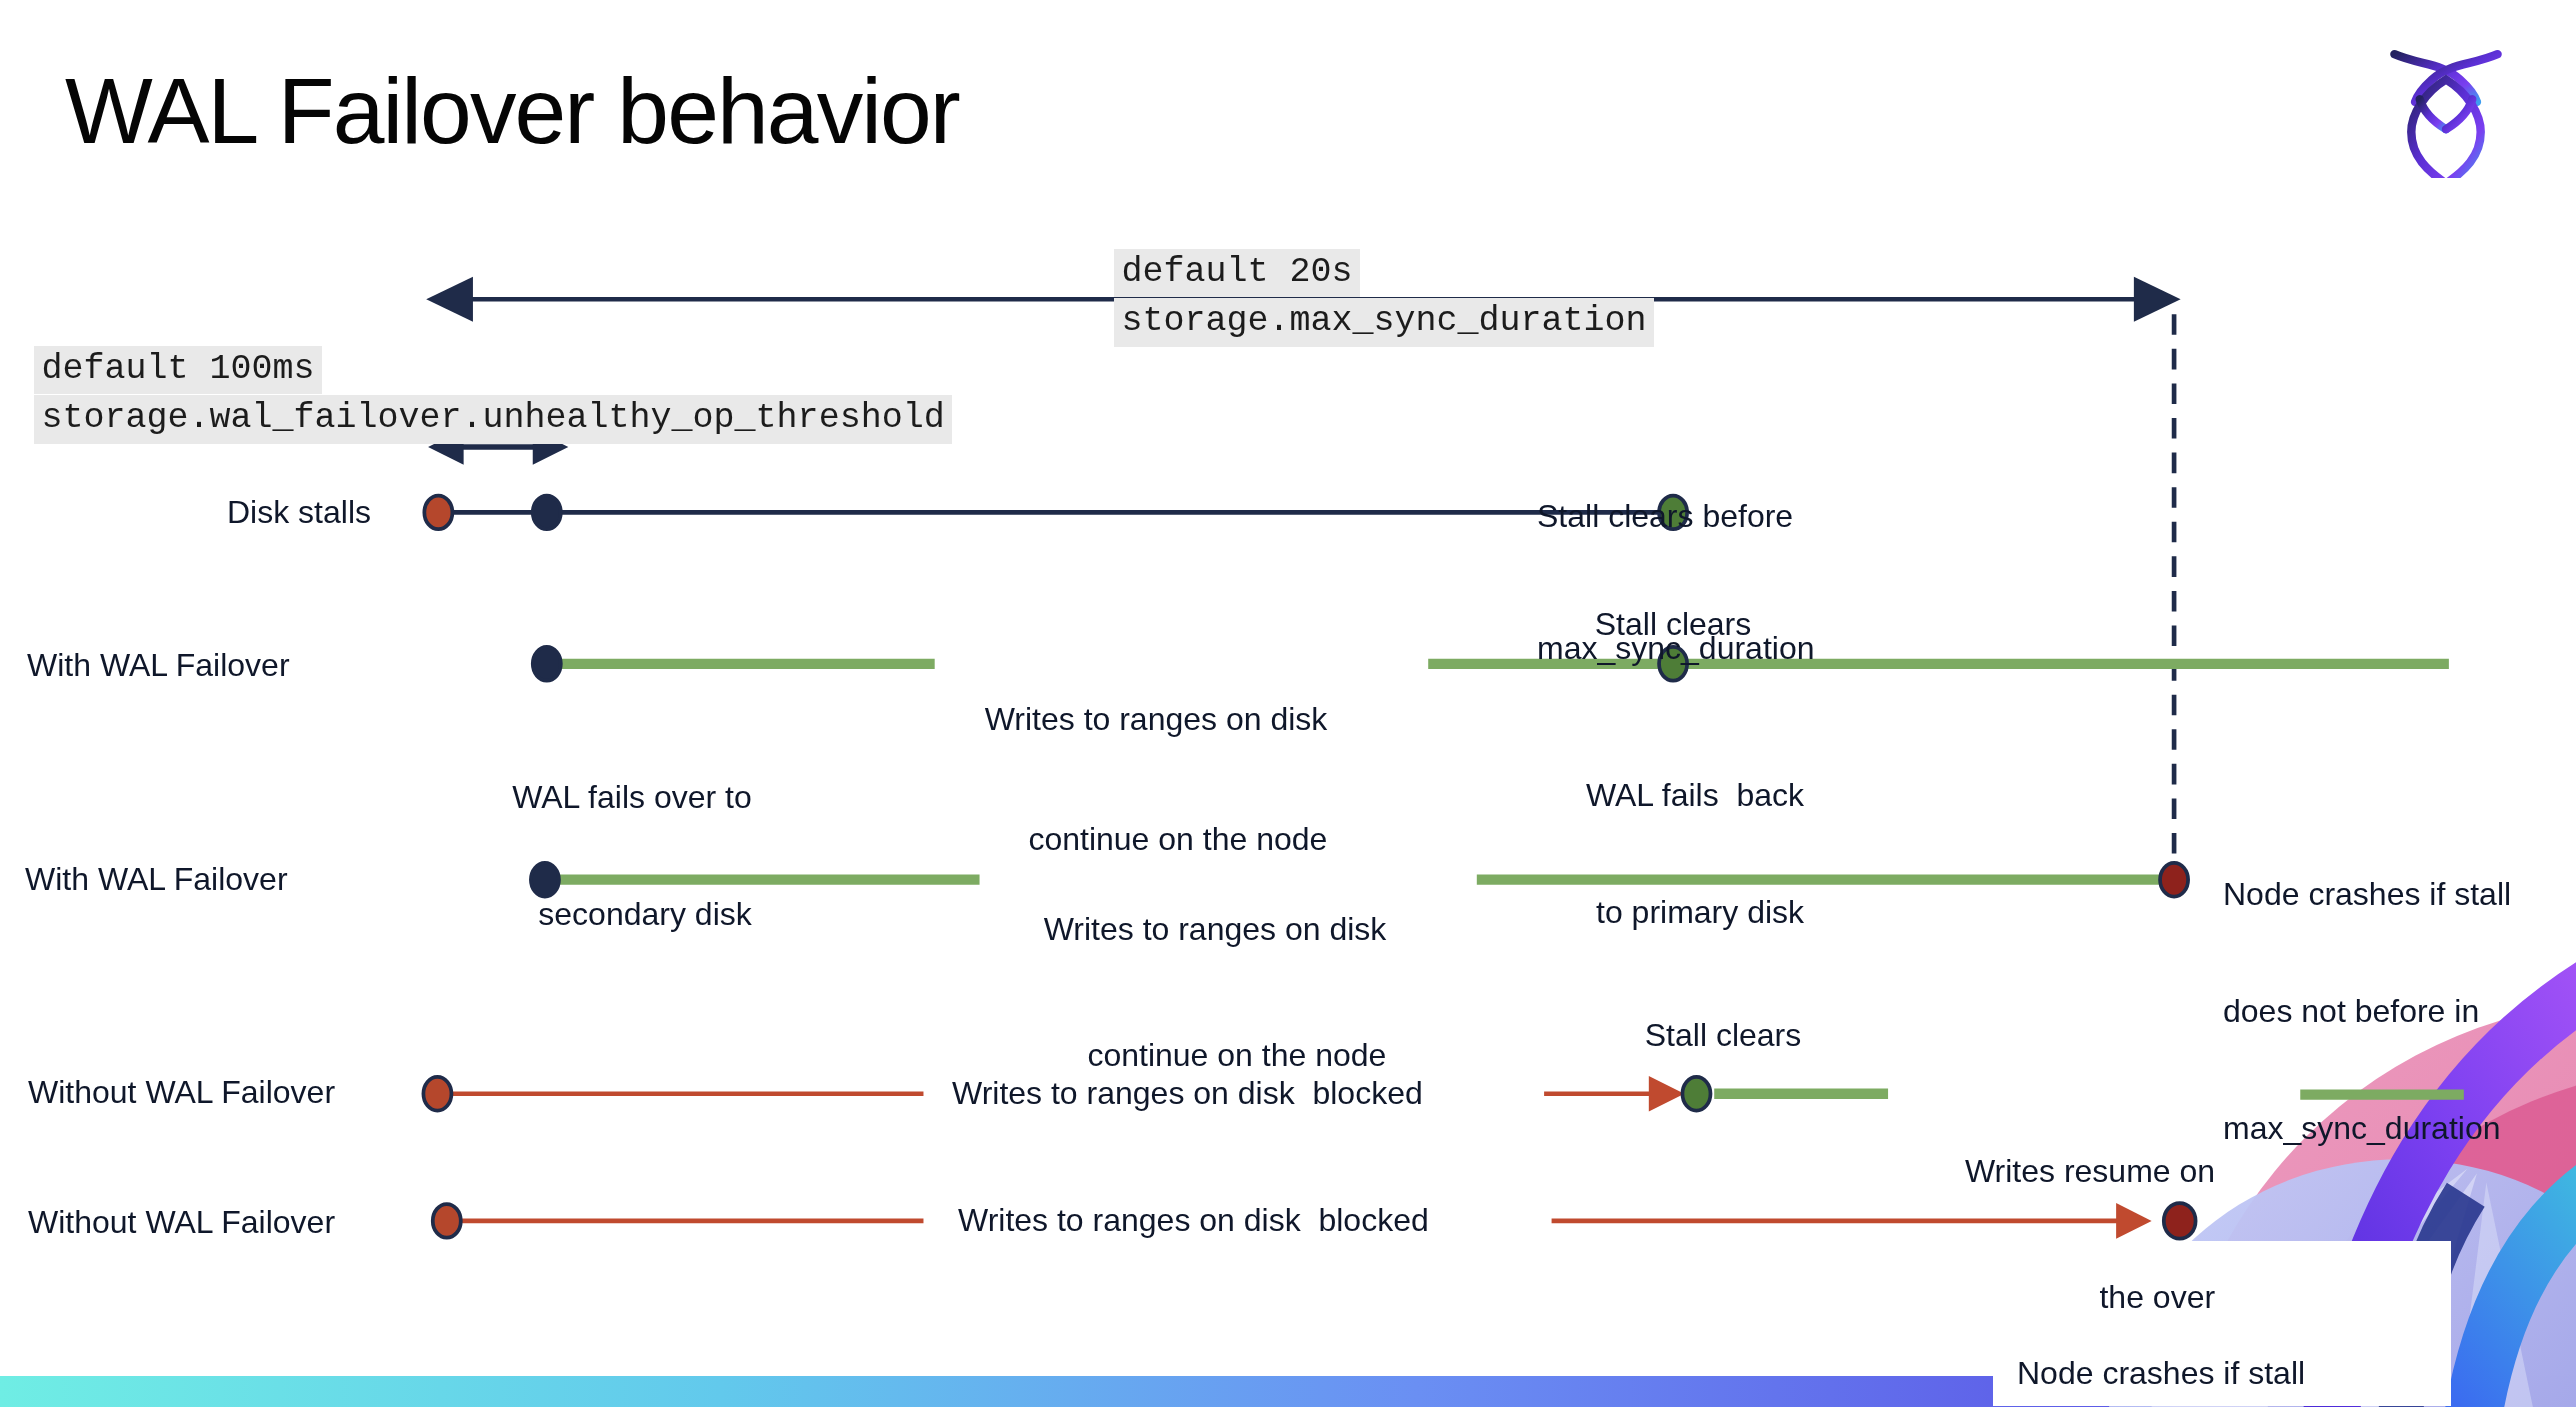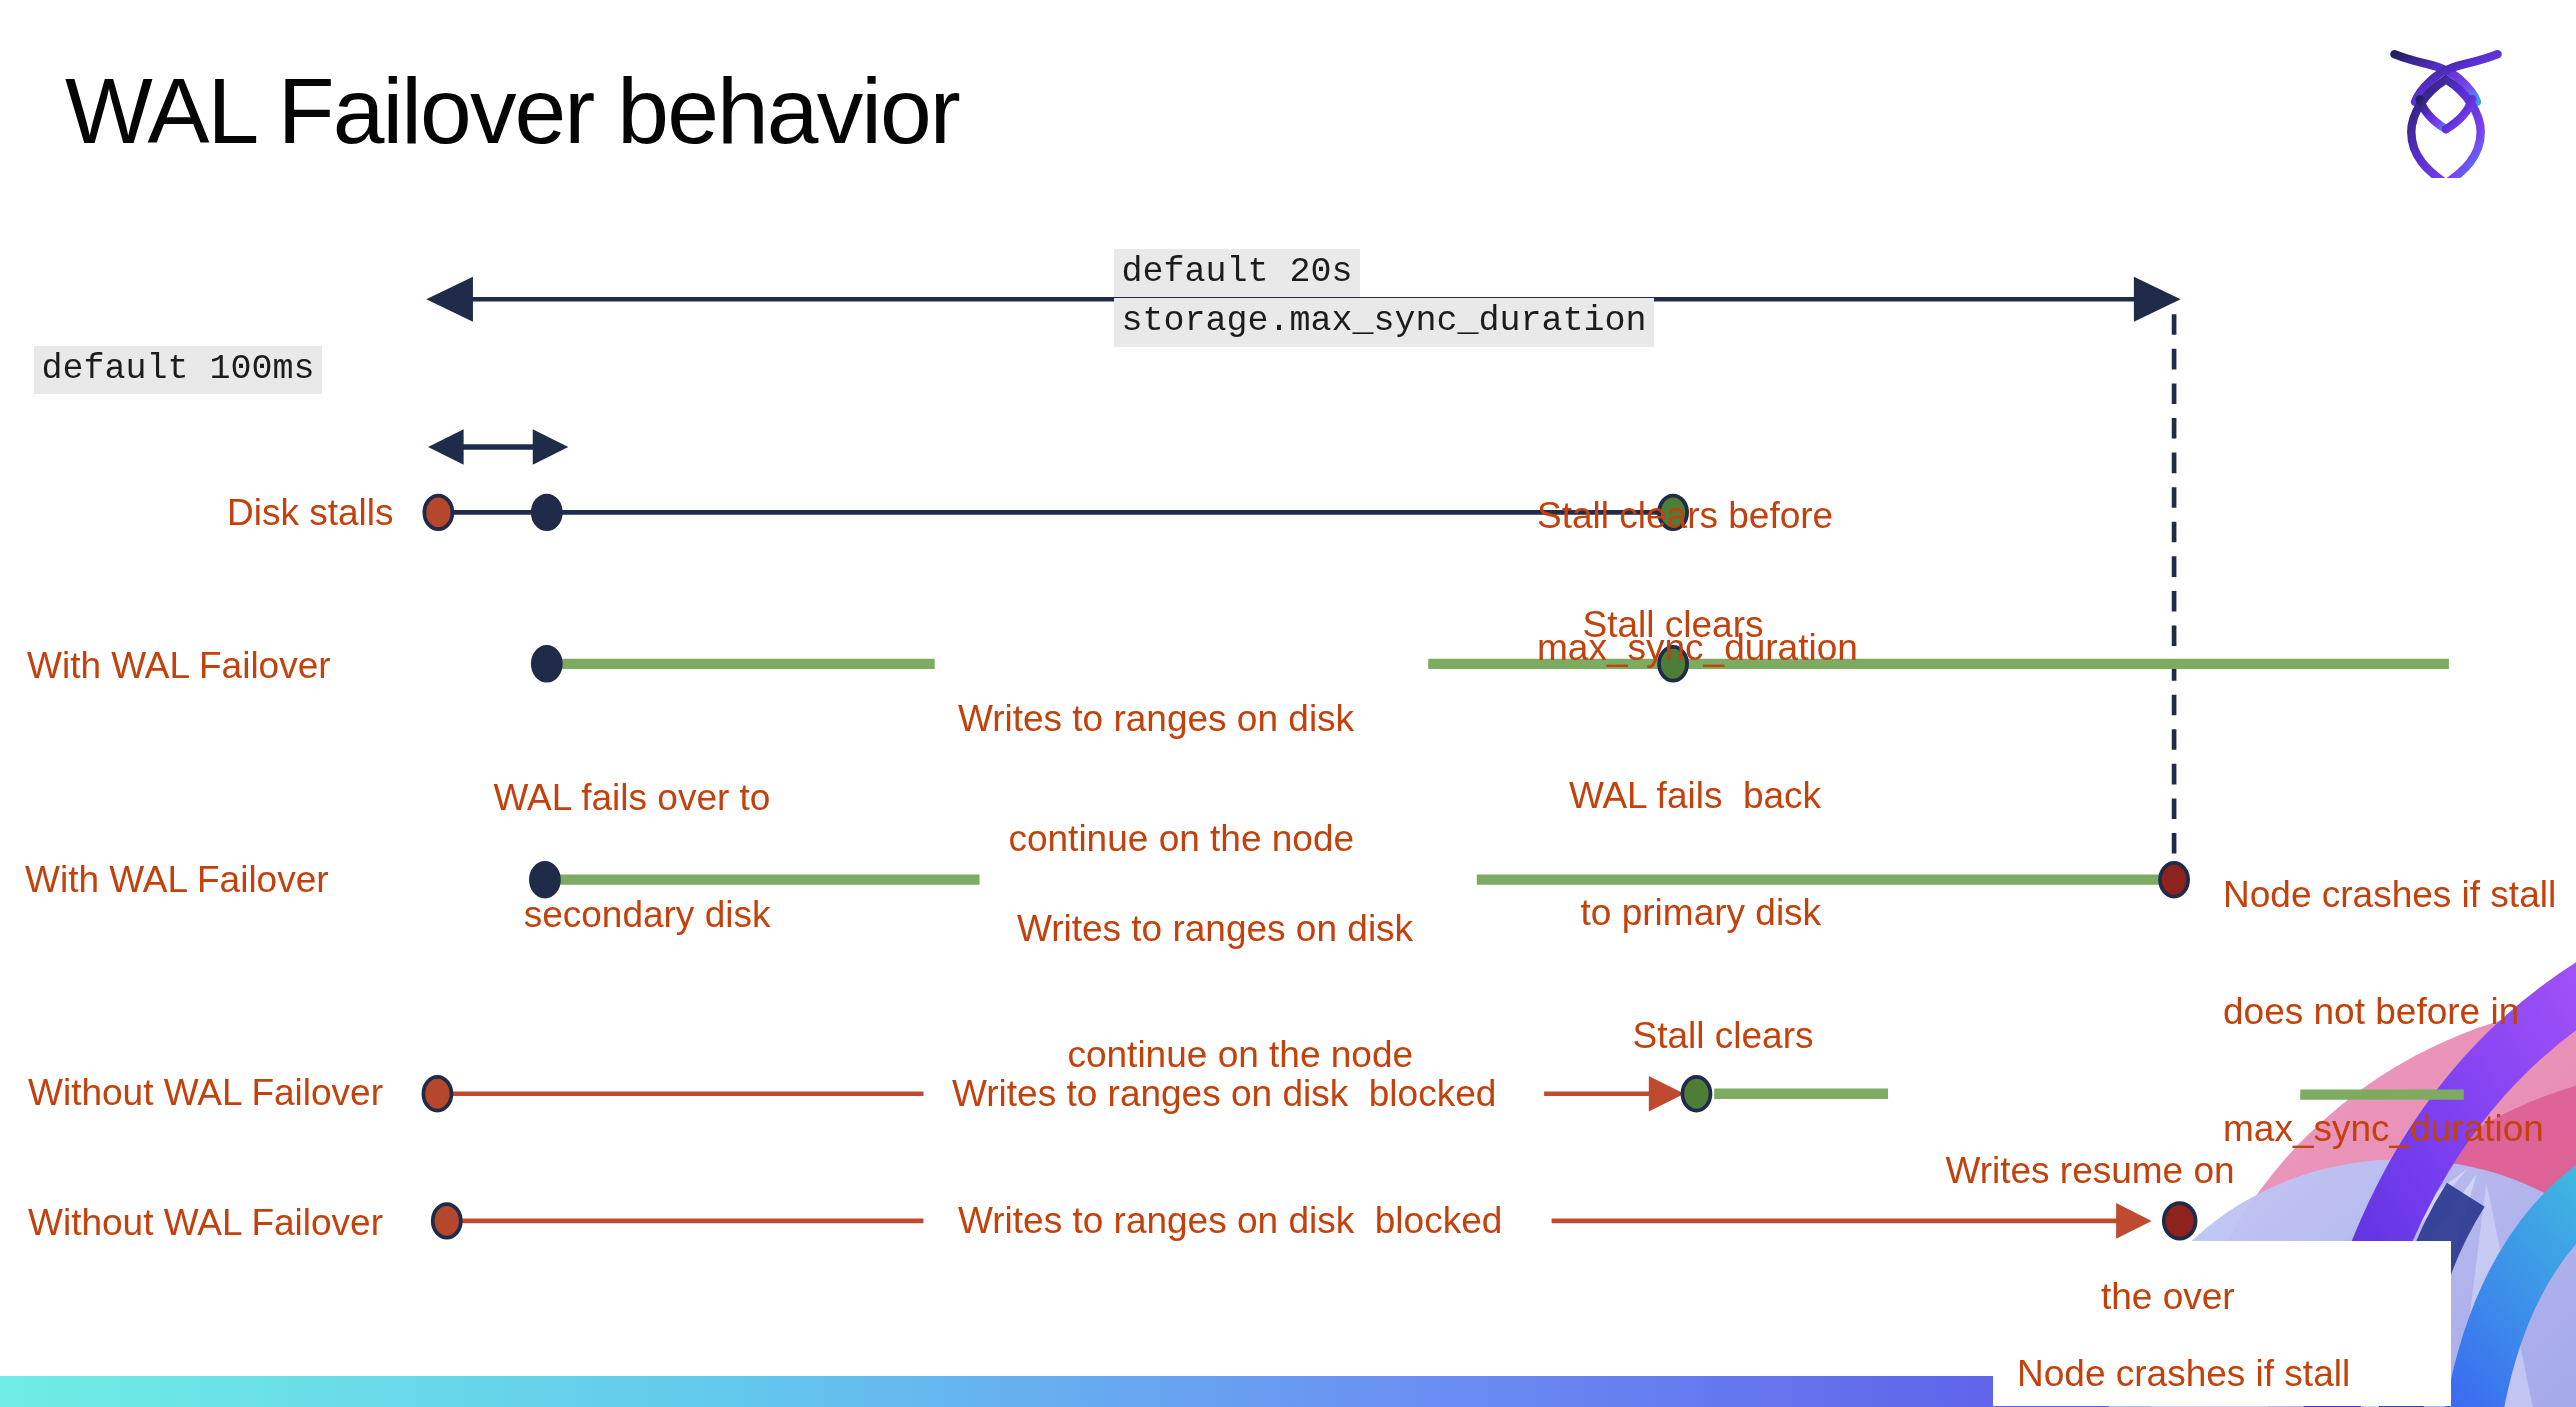--- a/index.html
+++ b/index.html
@@ -6,21 +6,21 @@
     --navy:#1f2b49; --green-line:#7dab62; --green-dot:#4e7d37;
     --red-line:#c04a2f; --red-dot-bright:#b5472c; --red-dot-dark:#8e221c;
     --code-bg:#e9e9e9;
   }
   *{margin:0;padding:0;box-sizing:border-box;}
   html,body{width:2576px;height:1408px;background:#ffffff;overflow:hidden;}
   .slide{position:relative;width:2576px;height:1408px;background:#fff;
          font-family:"Liberation Sans",sans-serif;color:#0c0c0c;}
   .abs{position:absolute;}
   .title{font-size:93px;font-weight:normal;letter-spacing:-1.9px;color:#050505;}
-  .lbl{font-size:37px;line-height:43px;white-space:pre;color:#c2410c;}
+  .lbl{font-size:32px;line-height:43px;white-space:pre;color:#0f172a;}
   .center{transform:translateX(-50%);text-align:right;}
   .code{font-family:"Liberation Mono","DejaVu Sans Mono",monospace;
         font-size:35px;line-height:41px;color:#1c1c1c;}
   .code span{background:var(--code-bg,#e9e9e9);padding:2.8px 7.5px 4.7px 7.5px;display:inline-block;}
   .code .row2{margin-top:0.9px;}
   svg{display:block;}
   .layer{position:absolute;left:0;top:0;pointer-events:none;}
   .bottom-bar{position:absolute;left:0;top:1376px;width:2576px;height:32px;
       background:linear-gradient(90deg,#6fede4 0%,#62c9ec 28%,#6a8ff3 55%,#5b55e6 85%,#5a52e4 100%);}
   .crash-box{position:absolute;left:1993px;top:1241px;width:458px;height:165px;background:#ffffff;}
@@ -127,20 +127,21 @@
   </svg>
 
   <div class="abs title" style="left:65px;top:58px;z-index:5">WAL Failover behavior</div>
 
   <div class="abs code" style="left:1114px;top:249px;z-index:5">
     <span>default 20s</span><br>
     <span class="row2">storage.max_sync_duration</span>
   </div>
   <div class="abs code" style="left:34px;top:346px;z-index:5">
     <span>default 100ms</span><br>
+    <span class="row2">storage.wal_failover.unhealthy_op_threshold</span>
   </div>
 
   <div class="abs lbl" style="left:227px;top:491px;z-index:5">Disk stalls</div>
   <div class="abs lbl" style="left:1537px;top:406px;line-height:44px;z-index:5">
     <div>Stall clears before</div>
     <div>max_sync_duration</div>
   </div>
 
   <div class="abs lbl" style="left:27px;top:644px;z-index:5">With WAL Failover</div>
   <div class="abs lbl center" style="left:1156px;top:619px;line-height:40px;z-index:5">

